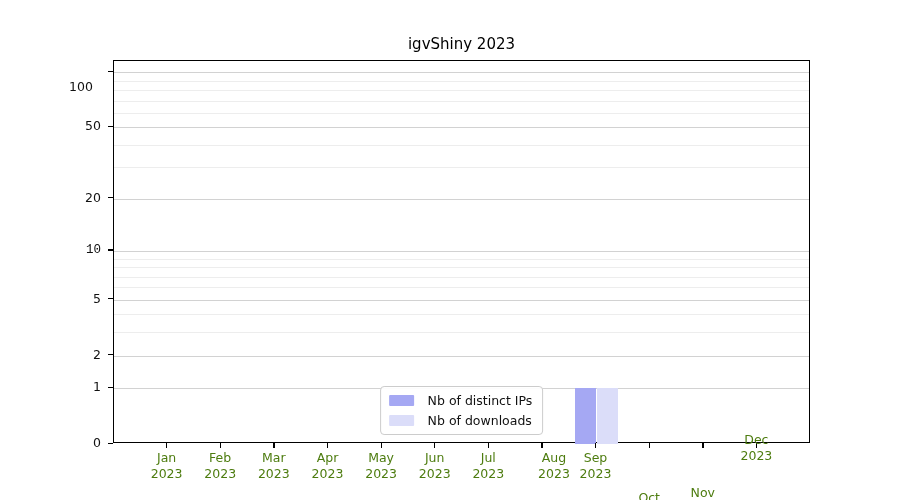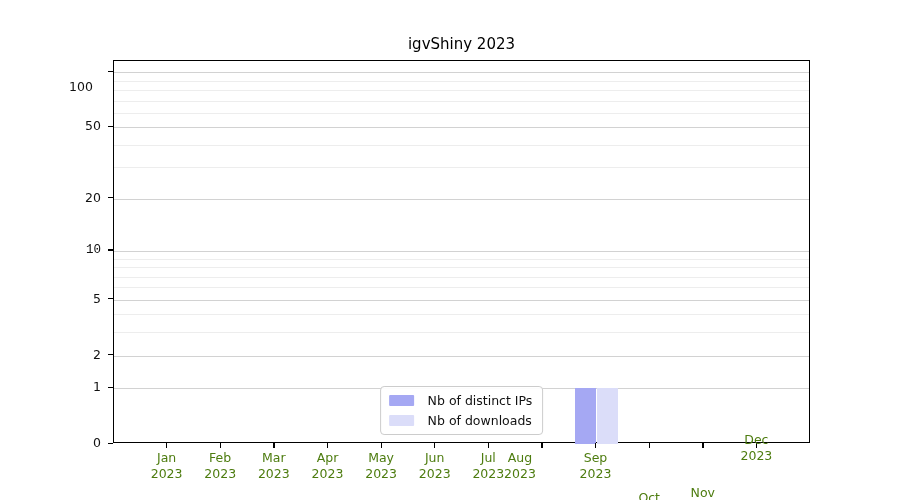--- a/index.html
+++ b/index.html
@@ -113,21 +113,21 @@
       <div class="xtick-label" style="left: 233.8px; top: 450px;">Mar<br>2023</div>
       <div class="xtick-mark" style="left: 327px; top: 443px;"></div>
       <div class="xtick-label" style="left: 287.5px; top: 450px;">Apr<br>2023</div>
       <div class="xtick-mark" style="left: 380.6px; top: 443px;"></div>
       <div class="xtick-label" style="left: 341.1px; top: 450px;">May<br>2023</div>
       <div class="xtick-mark" style="left: 434.2px; top: 443px;"></div>
       <div class="xtick-label" style="left: 394.7px; top: 450px;">Jun<br>2023</div>
       <div class="xtick-mark" style="left: 487.8px; top: 443px;"></div>
       <div class="xtick-label" style="left: 448.3px; top: 450px;">Jul<br>2023</div>
       <div class="xtick-mark" style="left: 541.4px; top: 443px;"></div>
-      <div class="xtick-label" style="left: 480px; top: 450px;">Aug<br>2023</div>
+      <div class="xtick-label" style="left: 514px; top: 450px;">Aug<br>2023</div>
       <div class="xtick-mark" style="left: 595px; top: 443px;"></div>
       <div class="xtick-label" style="left: 555.5px; top: 450px;">Sep<br>2023</div>
       <div class="xtick-mark" style="left: 648.7px; top: 443px;"></div>
       <div class="xtick-label" style="left: 609.2px; top: 450px; margin-top: 40px;">Oct<br>2023</div>
       <div class="xtick-mark" style="left: 702.3px; top: 443px;"></div>
       <div class="xtick-label" style="left: 662.8px; top: 450px; margin-top: 35px;">Nov<br>2023</div>
       <div class="xtick-mark" style="left: 755.9px; top: 443px;"></div>
       <div class="xtick-label" style="left: 716.4px; top: 432px;">Dec<br>2023</div>
     </div>
 </div>

